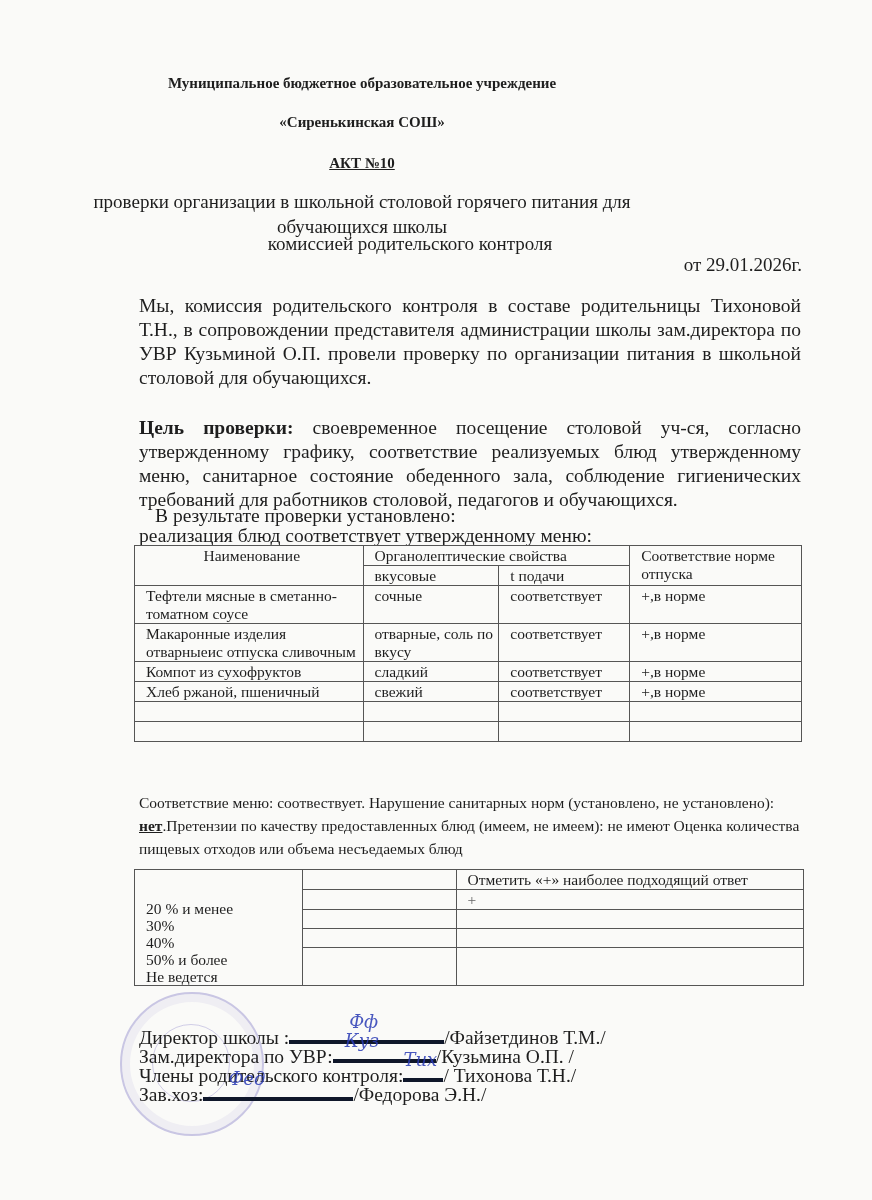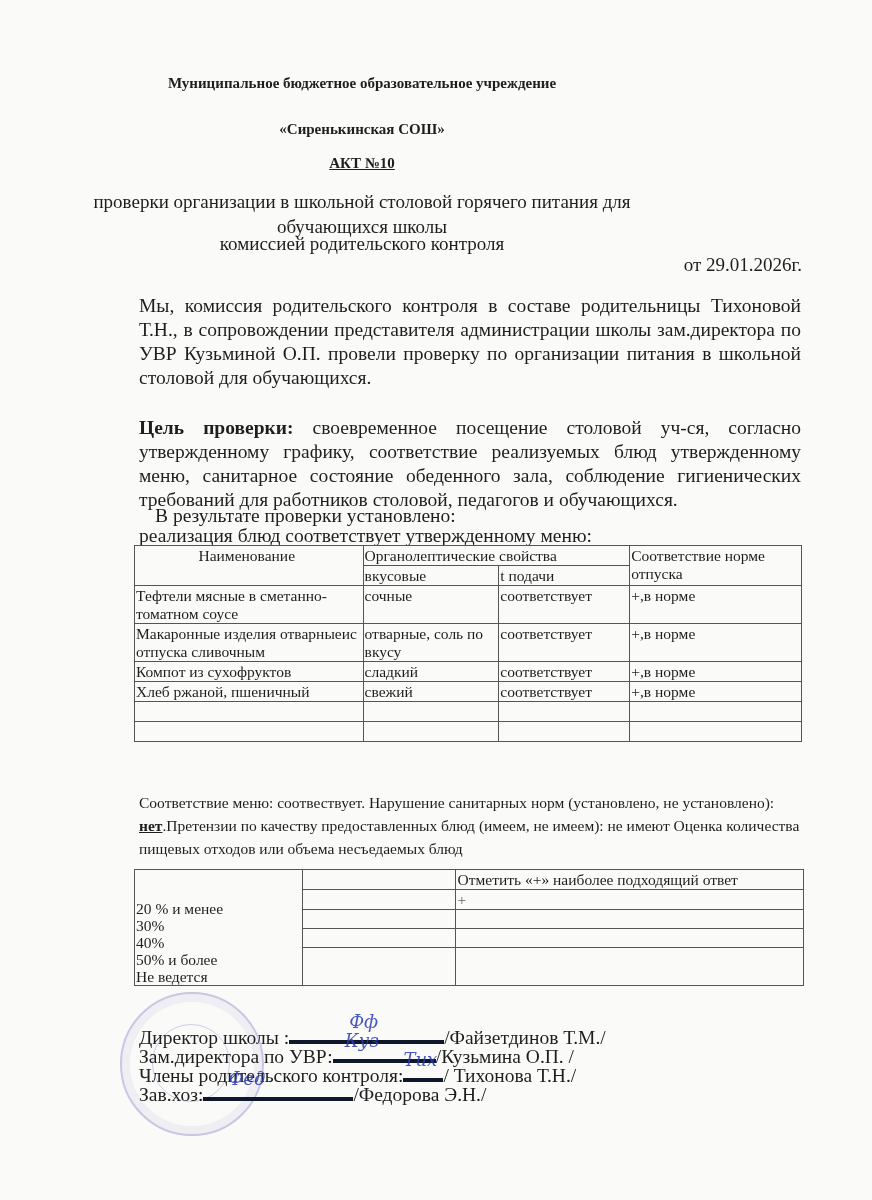--- a/index.html
+++ b/index.html
@@ -7,45 +7,45 @@
     width: 872px; height: 1200px; background: #fafaf8; position: relative; overflow: hidden;
     font-family: "Liberation Serif", serif; color: #1e1e1e;
   }
   .abs { position: absolute; }
   .center { left: 0; width: 724px; text-align: center; }
   .h-bold { font-weight: bold; font-size: 15px; }
   .subtitle { font-size: 19px; line-height: 21px; }
   .para { left: 139px; width: 662px; font-size: 19.5px; line-height: 24px; text-align: justify; }
   .plain { font-size: 19.5px; line-height: 20px; left: 139px; white-space: nowrap; }
   table.t { position: absolute; border-collapse: collapse; font-size: 15.5px; line-height: 18px; }
-  table.t td { border: 1px solid #555; vertical-align: top; padding: 1px 5px 0 1px; }
+  table.t td { border: 1px solid #555; vertical-align: top; padding: 1px 5px 0 11px; }
   .small { font-size: 15.5px; line-height: 23px; left: 139px; width: 680px; }
   .sig { left: 139px; font-size: 19.5px; line-height: 19px; white-space: nowrap; }
   .line { display: inline-block; border-bottom: 4px solid #0f172a; height: 16px; vertical-align: baseline; position: relative; }
   .signature { position: absolute; left: 12px; top: -12px; color: #2a3bb5; font-family: "DejaVu Serif", serif; font-style: italic; font-size: 18px; opacity: 0.85; }
   .stamp {
     position: absolute; left: 120px; top: 992px; width: 140px; height: 140px; border-radius: 50%;
     border: 2px solid rgba(110,100,190,0.35); box-shadow: inset 0 0 0 8px rgba(110,100,190,0.08);
   }
   .stamp-inner { position: absolute; left: 30px; top: 30px; width: 76px; height: 76px; border-radius: 50%; border: 1px solid rgba(110,100,190,0.3); }
 </style>
 </head>
 <body>
 
 <div class="stamp">
     <div class="stamp-inner"></div>
   </div>
 
 <div class="abs center h-bold" style="top:75px;">Муниципальное бюджетное образовательное учреждение</div>
-<div class="abs center h-bold" style="top:121px;">«Сиренькинская СОШ»</div>
+<div class="abs center h-bold" style="top:114px;">«Сиренькинская СОШ»</div>
 <div class="abs center h-bold" style="top:155px;text-decoration:underline;">АКТ №10</div>
 
 <div class="abs center subtitle" style="top:191px;">проверки организации в школьной столовой горячего питания для</div>
 <div class="abs center subtitle" style="top:216px;">обучающихся школы</div>
-<div class="abs center subtitle" style="top:233px;">комиссией родительского контроля</div>
+<div class="abs center subtitle" style="top:233px;margin-left:48px;">комиссией родительского контроля</div>
 <div class="abs subtitle" style="top:254px; right:70px;">от 29.01.2026г.</div>
 
 <div class="abs para" style="top:294px;">Мы, комиссия родительского контроля в составе родительницы Тихоновой Т.Н., в сопровождении представителя администрации школы зам.директора по УВР Кузьминой О.П. провели проверку по организации питания в школьной столовой для обучающихся.</div>
 
 <div class="abs para" style="top:416px;"><b>Цель проверки:</b><span> своевременное посещение столовой уч-ся, согласно утвержденному графику, соответствие реализуемых блюд утвержденному меню, санитарное состояние обеденного зала, соблюдение гигиенических требований для работников столовой, педагогов и обучающихся.</span></div>
 
 <div class="abs plain" style="top:506px;margin-left:16px;">В результате проверки установлено:</div>
 <div class="abs plain" style="top:526px;">реализация блюд соответствует утвержденному меню:</div>
 
 <table class="t" style="left:134px; top:545px; width:668px;">

